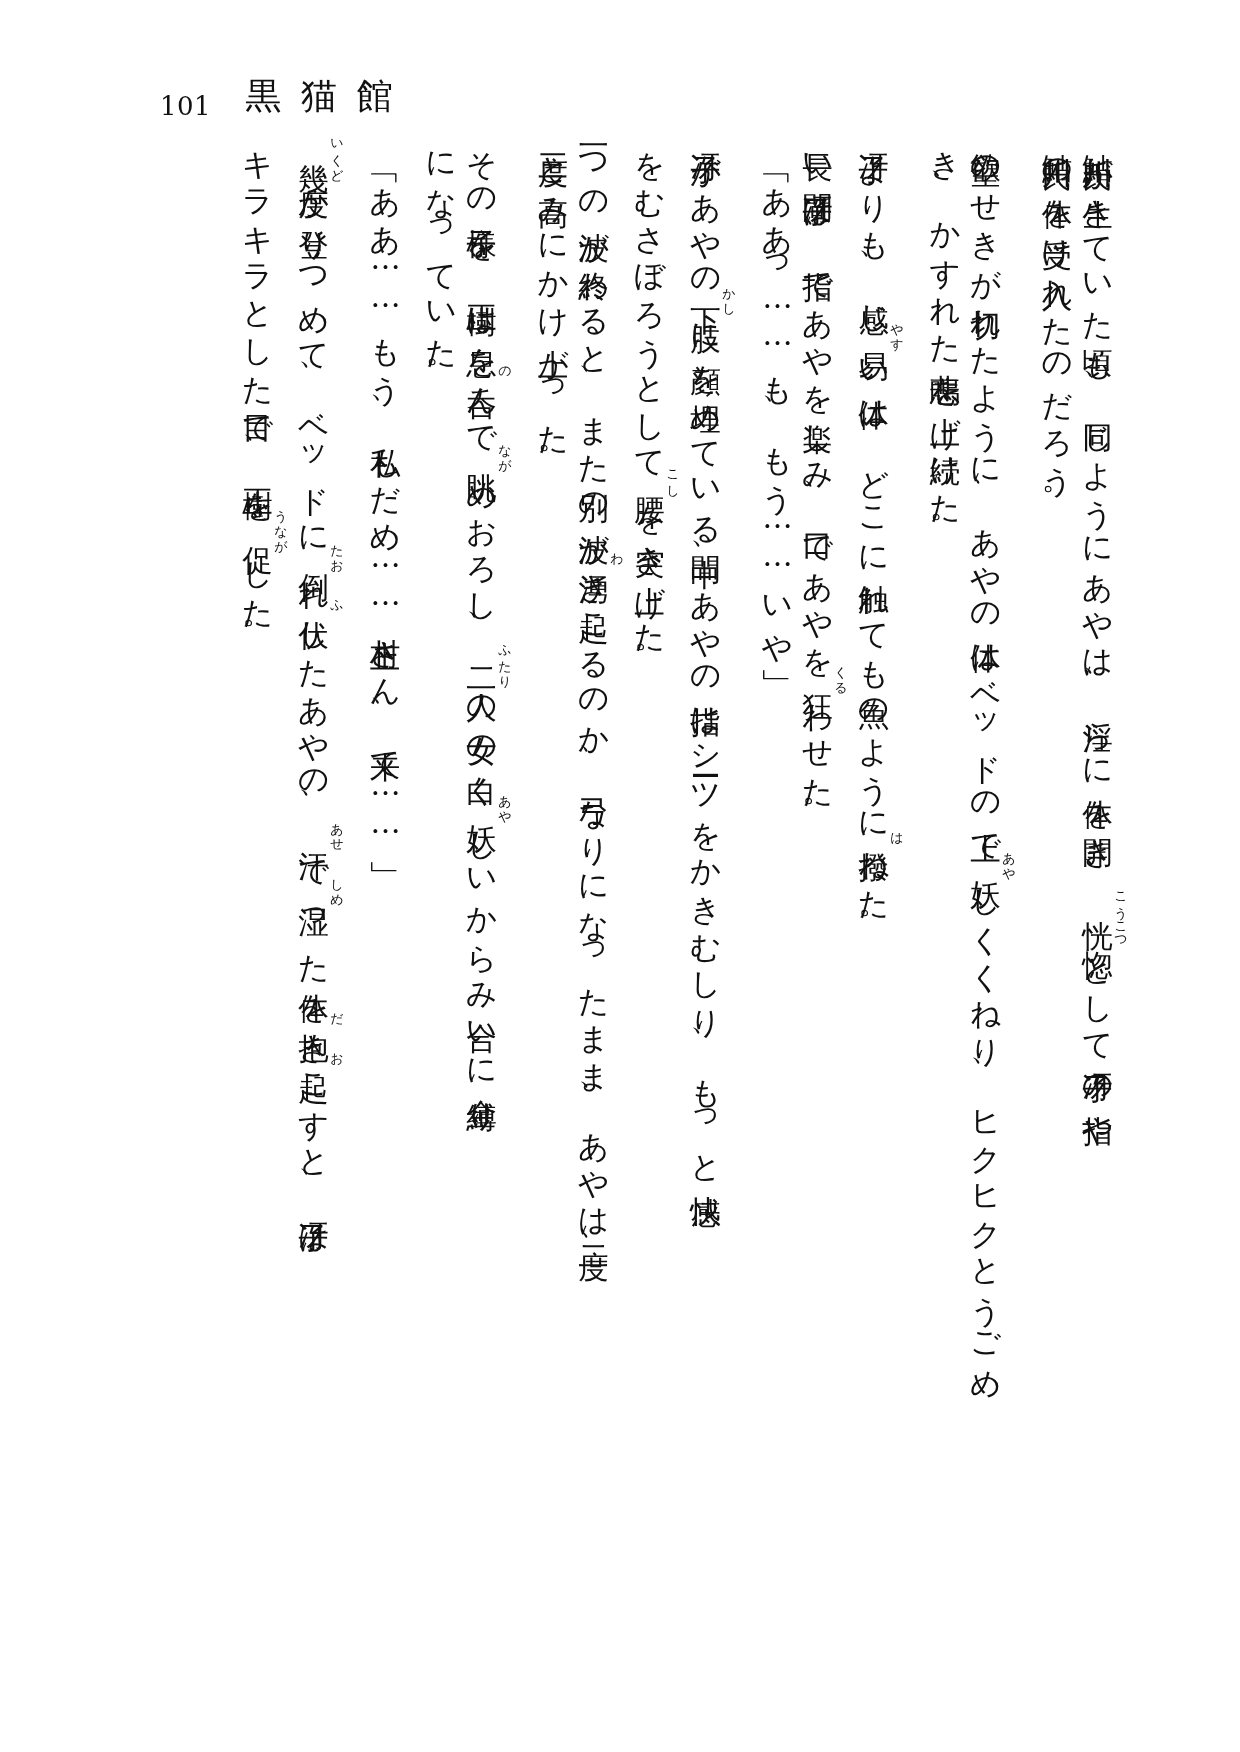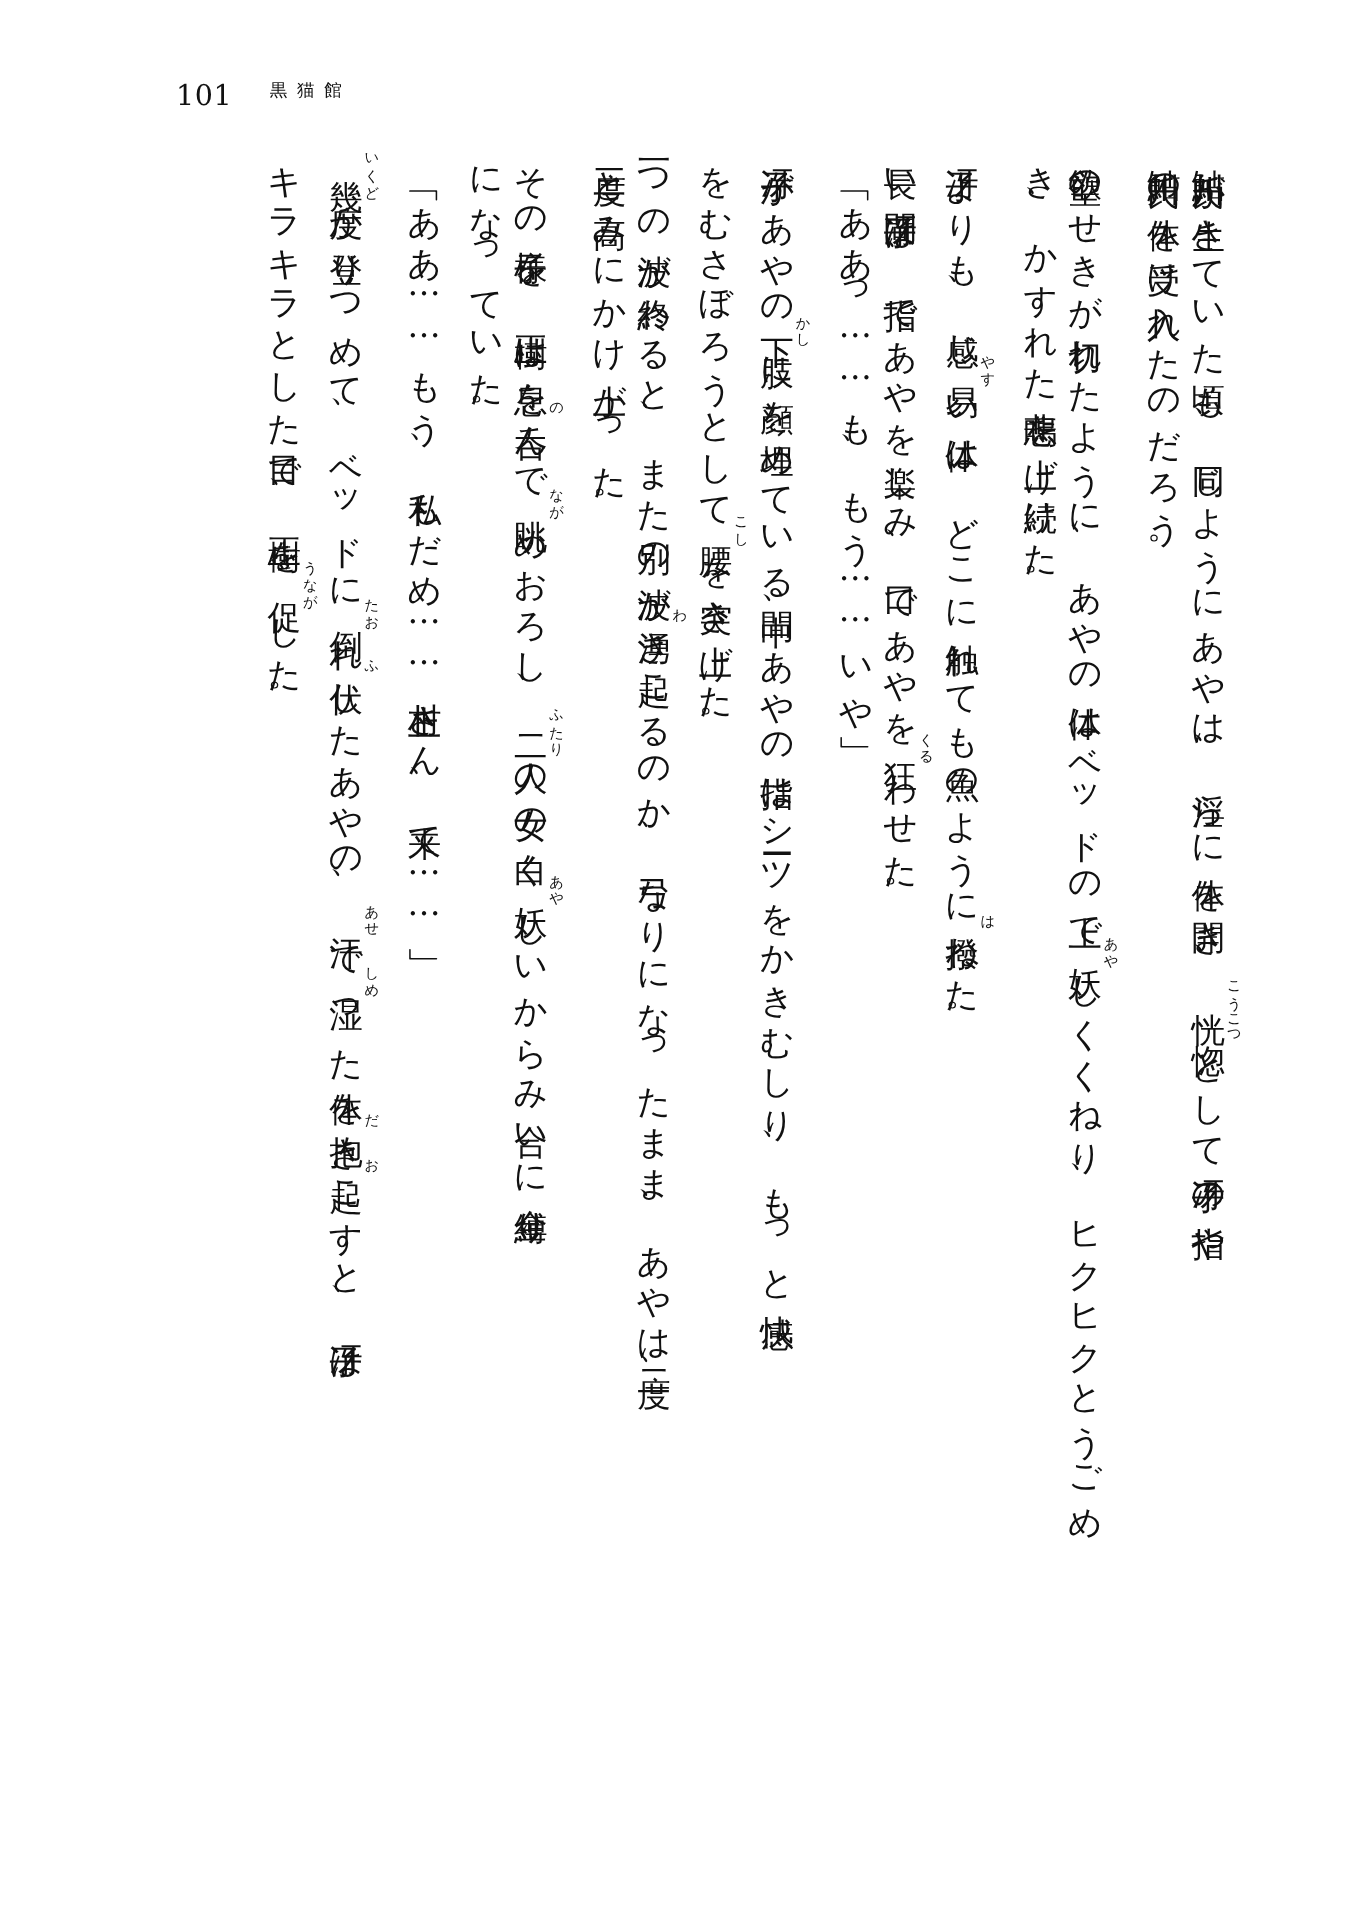--- a/index.html
+++ b/index.html
@@ -20,31 +20,31 @@
     position: absolute;
     inset: 0;
   }
 
   
   .header {
     position: absolute;
     top: 72px;
     left: 160px;
     display: flex;
-    align-items: flex-start;
+    align-items: flex-end;
     gap: 34px;
     font-size: 26px;
     letter-spacing: 0.02em;
   }
   .header .page-number {
     font-size: 26px;
     font-family: "DejaVu Serif", "Liberation Serif", serif;
   }
   .header .running-title {
-    font-size: 16px;
+    font-size: 36px;
     letter-spacing: 0.55em;
     font-family: Liberation Mono, monospace;
   }
 
   
   .body-text {
     position: absolute;
     top: 130px;
     right: 112px;
     height: 1420px;

